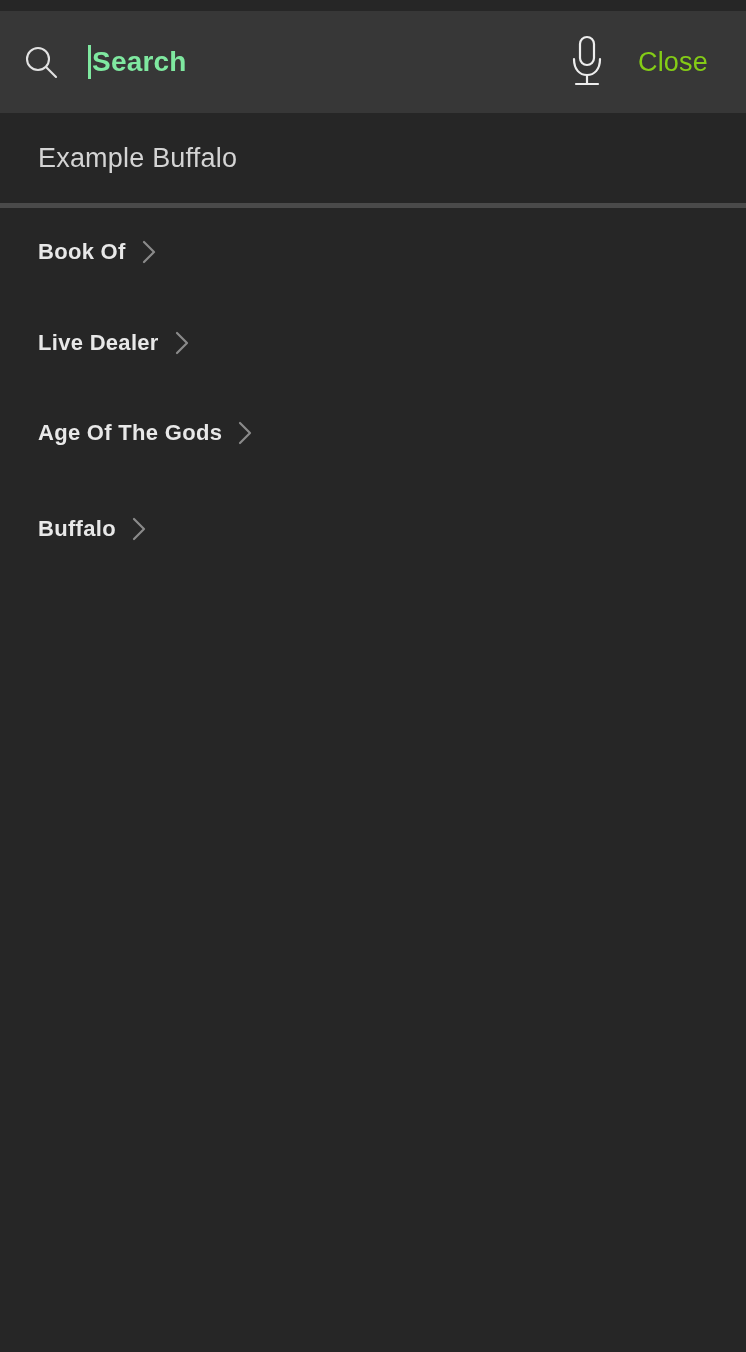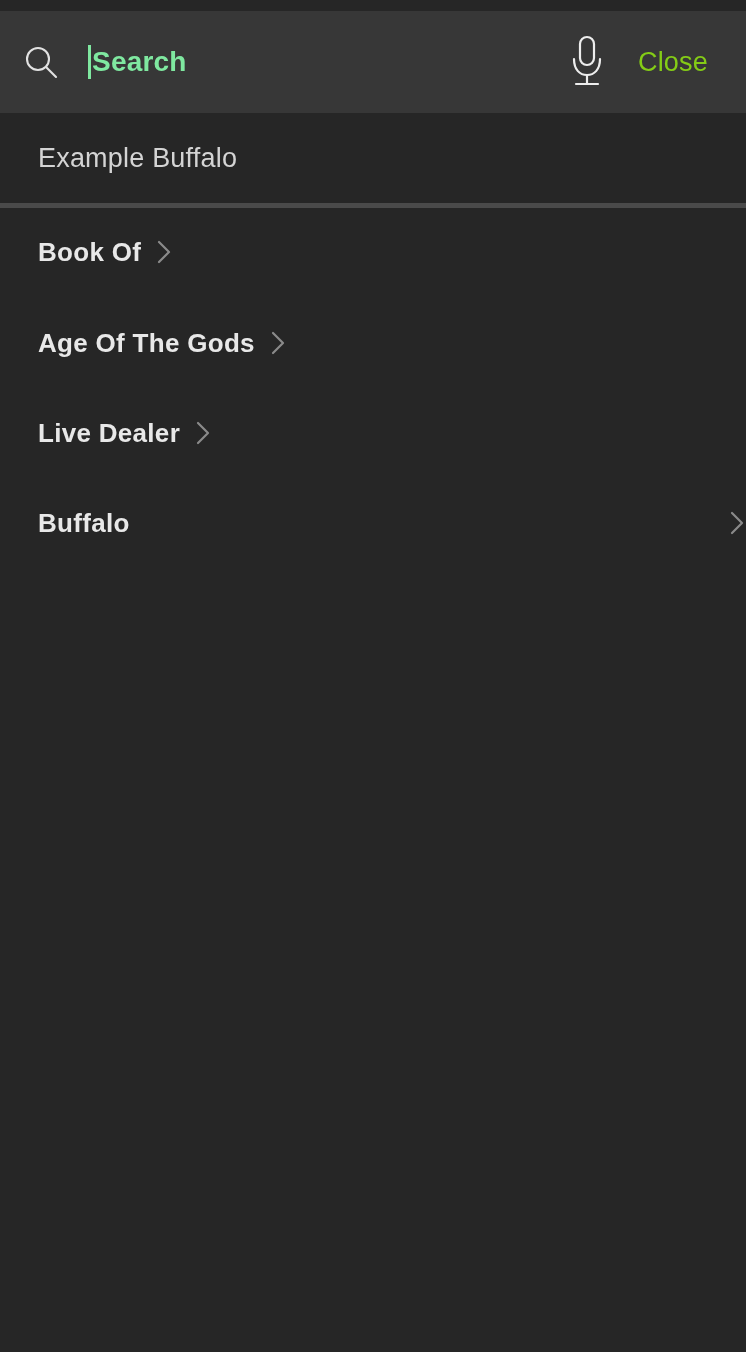--- a/index.html
+++ b/index.html
@@ -81,24 +81,24 @@
     background:#262626;
   }
   .suggestion-row {
     position:absolute; left:0; width:746px; height:56px;
     display:flex; align-items:center;
     padding-left:38px;
   }
   .suggestion-row:nth-child(1) { top:16px; }
   .suggestion-row:nth-child(2) { top:107px; }
   .suggestion-row:nth-child(3) { top:197px; }
-  .suggestion-row:nth-child(4) { top:287px;justify-content:space-between; }
+  .suggestion-row:nth-child(4) { top:293px; }
 
   .suggestion-label {
-    font-size:26px; font-weight:bold; color:#E8E8E8;
+    font-size:22px; font-weight:bold; color:#E8E8E8;
     letter-spacing:0.3px; line-height:1; white-space:nowrap;
   }
   .chev {
     margin-left:14px; display:flex; align-items:center;
     flex:0 0 auto;
   }
   .chev svg { display:block; }
 </style>
 </head>
 <body>
@@ -144,30 +144,30 @@
     <div class="suggestion-row">
       <span class="suggestion-label">Book Of</span>
       <span class="chev">
         <svg width="18" height="28" viewBox="0 0 18 28" aria-hidden="true">
           <polyline points="4,4 14,14 4,24" fill="none" stroke="#8A8A8A" stroke-width="2.2" stroke-linecap="round" stroke-linejoin="round"></polyline>
         </svg>
       </span>
     </div>
 
     <div class="suggestion-row">
-      <span class="suggestion-label">Age Of The Gods</span>
+      <span class="suggestion-label">Live Dealer</span>
       <span class="chev">
         <svg width="18" height="28" viewBox="0 0 18 28" aria-hidden="true">
           <polyline points="4,4 14,14 4,24" fill="none" stroke="#8A8A8A" stroke-width="2.2" stroke-linecap="round" stroke-linejoin="round"></polyline>
         </svg>
       </span>
     </div>
 
     <div class="suggestion-row">
-      <span class="suggestion-label">Live Dealer</span>
+      <span class="suggestion-label">Age Of The Gods</span>
       <span class="chev">
         <svg width="18" height="28" viewBox="0 0 18 28" aria-hidden="true">
           <polyline points="4,4 14,14 4,24" fill="none" stroke="#8A8A8A" stroke-width="2.2" stroke-linecap="round" stroke-linejoin="round"></polyline>
         </svg>
       </span>
     </div>
 
     <div class="suggestion-row">
       <span class="suggestion-label">Buffalo</span>
       <span class="chev">

